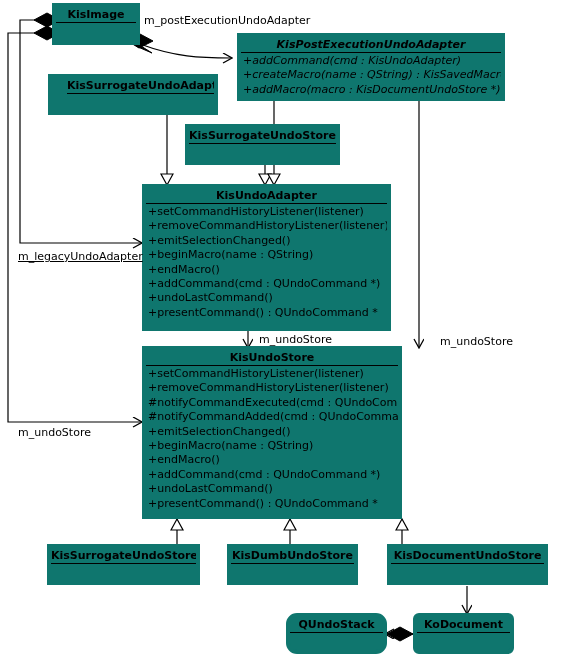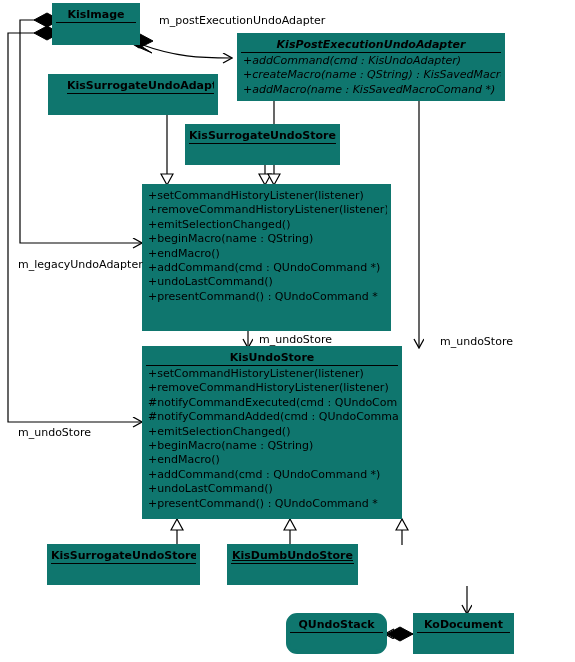--- a/index.html
+++ b/index.html
@@ -133,35 +133,36 @@
   <div class="uml-class" style="left:52px; top:3px; width:88px; height:42px;">
     <div class="uml-title">KisImage</div>
     <div class="uml-members empty"></div>
   </div>
 
   <div class="uml-class" style="left:237px; top:33px; width:268px; height:68px;font-style:italic;">
     <div class="uml-title">KisPostExecutionUndoAdapter</div>
     <div class="uml-members">
       <div class="member">+addCommand(cmd : KisUndoAdapter)</div>
       <div class="member">+createMacro(name : QString) : KisSavedMacroCommand *</div>
-      <div class="member">+addMacro(name : KisSavedMacroComand *)</div>
+      <div class="member">+addMacro(macro : KisDocumentUndoStore *)</div>
     </div>
   </div>
 
   <div class="uml-class" style="left:48px; top:74px; width:170px; height:41px;padding-left:15px;">
     <div class="uml-title">KisSurrogateUndoAdapter</div>
     <div class="uml-members empty"></div>
   </div>
 
   <div class="uml-class" style="left:185px; top:124px; width:155px; height:41px;">
     <div class="uml-title">KisSurrogateUndoStore</div>
     <div class="uml-members empty"></div>
   </div>
 
   <div class="uml-class" style="left:142px; top:184px; width:249px; height:147px;">
+    <div class="uml-title">KisUndoAdapter</div>
     <div class="uml-members">
       <div class="member">+setCommandHistoryListener(listener)</div>
       <div class="member">+removeCommandHistoryListener(listener)</div>
       <div class="member">+emitSelectionChanged()</div>
       <div class="member abstract">+beginMacro(name : QString)</div>
       <div class="member abstract">+endMacro()</div>
       <div class="member abstract">+addCommand(cmd : QUndoCommand *)</div>
       <div class="member abstract">+undoLastCommand()</div>
       <div class="member abstract">+presentCommand() : QUndoCommand *</div>
     </div>
@@ -181,39 +182,43 @@
       <div class="member abstract">+undoLastCommand()</div>
       <div class="member abstract">+presentCommand() : QUndoCommand *</div>
     </div>
   </div>
 
   <div class="uml-class" style="left:47px; top:544px; width:153px; height:41px;">
     <div class="uml-title">KisSurrogateUndoStore</div>
     <div class="uml-members empty"></div>
   </div>
 
-  <div class="uml-class" style="left:227px; top:544px; width:131px; height:41px;text-decoration:underline;">
+  <div class="uml-class" style="left:227px; top:544px; width:131px; height:41px;">
     <div class="uml-title">KisDumbUndoStore</div>
     <div class="uml-members empty"></div>
   </div>
 
+  <div class="uml-class" style="left:387px; top:544px; width:161px; height:41px;">
+    <div class="uml-title">KisDocumentUndoStore</div>
+    <div class="uml-members empty"></div>
+  </div>
 
   <div class="uml-class" style="left:286px; top:613px; width:101px; height:41px;border-radius:11px;">
     <div class="uml-title">QUndoStack</div>
     <div class="uml-members empty"></div>
   </div>
 
-  <div class="uml-class" style="left:413px; top:613px; width:101px; height:41px;">
+  <div class="uml-class" style="left:413px; top:613px; width:101px; height:41px;border-radius:6px;">
     <div class="uml-title">KoDocument</div>
     <div class="uml-members empty"></div>
   </div>
 
-  <div class="edge-label" style="left:159px; top:14px;">m_postExecutionUndoAdapter</div>
-
-  <div class="edge-label" style="left:18px; top:258px;">m_legacyUndoAdapter</div>
+  <div class="edge-label" style="left:144px; top:14px;">m_postExecutionUndoAdapter</div>
+
+  <div class="edge-label" style="left:18px; top:250px;text-decoration:underline;">m_legacyUndoAdapter</div>
 
   <div class="edge-label" style="left:18px; top:426px;">m_undoStore</div>
 
   <div class="edge-label" style="left:259px; top:333px;">m_undoStore</div>
 
   <div class="edge-label" style="left:440px; top:335px;">m_undoStore</div>
 
 </div>
 
 </body></html>

